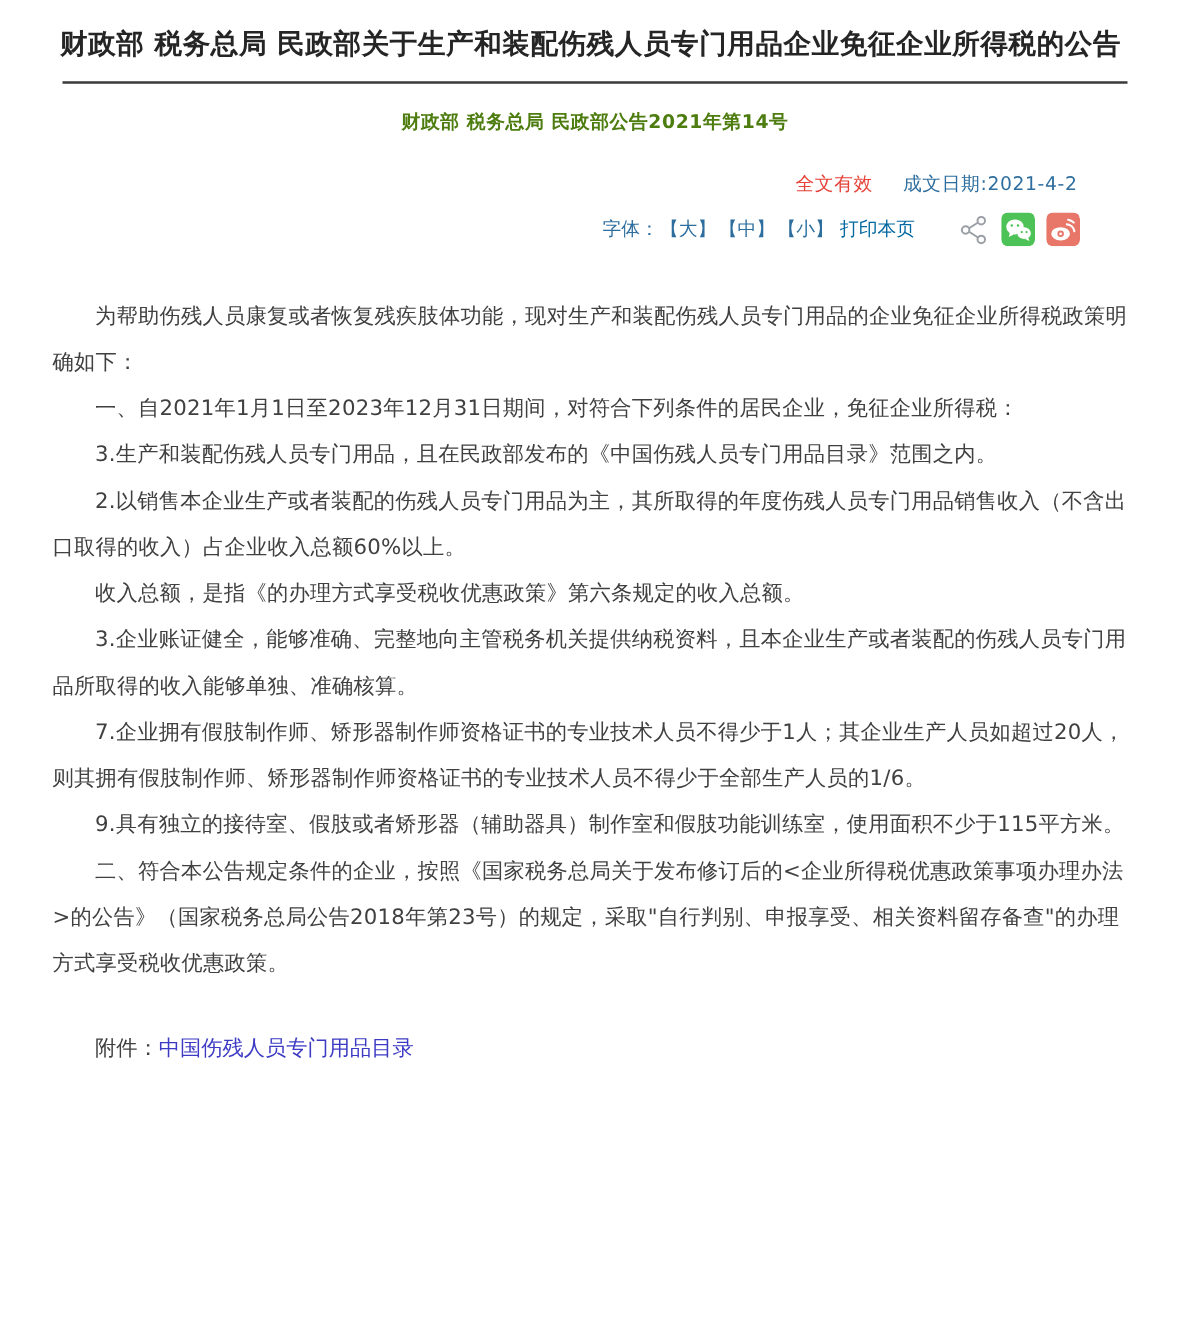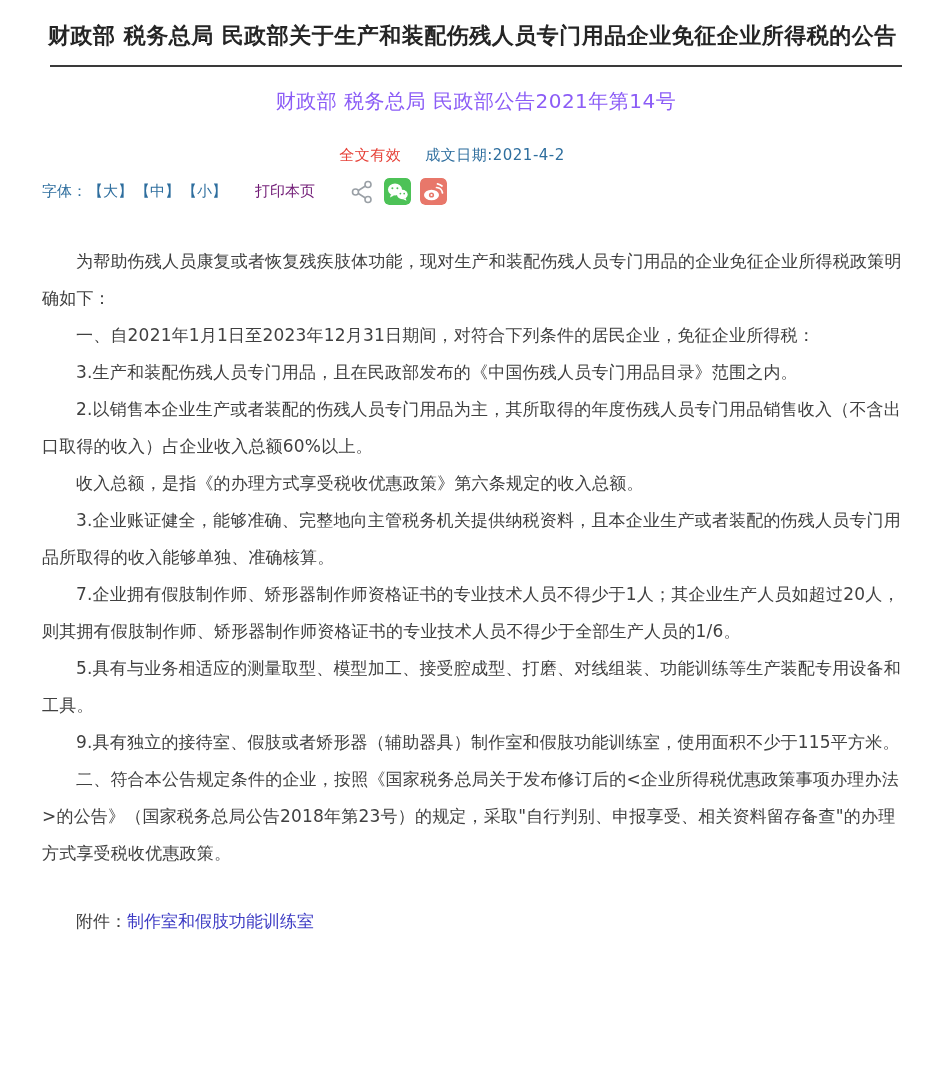--- a/index.html
+++ b/index.html
@@ -11,37 +11,37 @@
 
   .doc-title {
     margin:20px 6px 0; 
     font-size:22px; font-weight:bold; color:#252525; line-height:1.45;
     letter-spacing:0.5px;
   }
   .title-rule { border:none; border-top:2px solid #3a3a3a; margin:13px 8px 0; }
 
   .doc-number {
     margin-top:21px; text-align:center;
-    font-size:20px; font-weight:normal; color:#8b5cf6; letter-spacing:0.5px;
+    font-size:15px; font-weight:bold; color:#4d7c0f; letter-spacing:0.5px;
   }
 
   .meta-row {
-    margin-top:31px; text-align:center; padding-right:48px;
+    margin-top:31px; text-align:right; padding-right:48px;
     font-size:15px; letter-spacing:0.5px;
   }
   .status { color:#e64138; margin-right:24px; }
   .written-date { color:#2e6e9e; }
 
   .toolbar {
-    margin-top:13px; display:flex; align-items:center;
+    margin-top:13px; display:flex; justify-content:flex-end; align-items:center;
     padding-right:46px; font-size:15px; color:#2e6e9e;
   }
   .toolbar .fs-label { color:#2e6e9e; }
   .fs-btn { color:#2e6e9e; cursor:pointer; margin:0 1px; }
-  .print-btn { color:#701a75; cursor:pointer; margin-left:27px; }
+  .print-btn { color:#0369a1; cursor:pointer; margin-left:4px; }
   .share-group { display:flex; align-items:center; margin-left:26px; }
   .share-group > span { display:inline-flex; margin-left:9px; cursor:pointer; }
   .icon-badge { width:27px; height:27px; border-radius:5px; display:block; }
 
   .doc-body {
     margin-top:38px;
     font-size:17px; color:#404040; line-height:37px;
     letter-spacing:0.2px;
   }
   .doc-body p { text-indent:2em; }
@@ -108,22 +108,21 @@
   </div>
 
   <div class="doc-body">
     <p>为帮助伤残人员康复或者恢复残疾肢体功能，现对生产和装配伤残人员专门用品的企业免征企业所得税政策明确如下：</p>
     <p>一、自2021年1月1日至2023年12月31日期间，对符合下列条件的居民企业，免征企业所得税：</p>
     <p>3.生产和装配伤残人员专门用品，且在民政部发布的《中国伤残人员专门用品目录》范围之内。</p>
     <p>2.以销售本企业生产或者装配的伤残人员专门用品为主，其所取得的年度伤残人员专门用品销售收入（不含出口取得的收入）占企业收入总额60%以上。</p>
     <p>收入总额，是指《的办理方式享受税收优惠政策》第六条规定的收入总额。</p>
     <p>3.企业账证健全，能够准确、完整地向主管税务机关提供纳税资料，且本企业生产或者装配的伤残人员专门用品所取得的收入能够单独、准确核算。</p>
     <p>7.企业拥有假肢制作师、矫形器制作师资格证书的专业技术人员不得少于1人；其企业生产人员如超过20人，则其拥有假肢制作师、矫形器制作师资格证书的专业技术人员不得少于全部生产人员的1/6。</p>
-    <p>5.具有与业务相适应的测量取型、模型加工、接受腔成型、打磨、对线组装、功能训练等生产装配专用设备和工具。</p>
     <p>9.具有独立的接待室、假肢或者矫形器（辅助器具）制作室和假肢功能训练室，使用面积不少于115平方米。</p>
     <p>二、符合本公告规定条件的企业，按照《国家税务总局关于发布修订后的&lt;企业所得税优惠政策事项办理办法&gt;的公告》（国家税务总局公告2018年第23号）的规定，采取"自行判别、申报享受、相关资料留存备查"的办理方式享受税收优惠政策。</p>
   </div>
 
   <div class="attachment-row">
-    <span>附件：</span><a class="attachment-link">制作室和假肢功能训练室</a>
+    <span>附件：</span><a class="attachment-link">中国伤残人员专门用品目录</a>
   </div>
 
 </div>
 
 </body></html>

